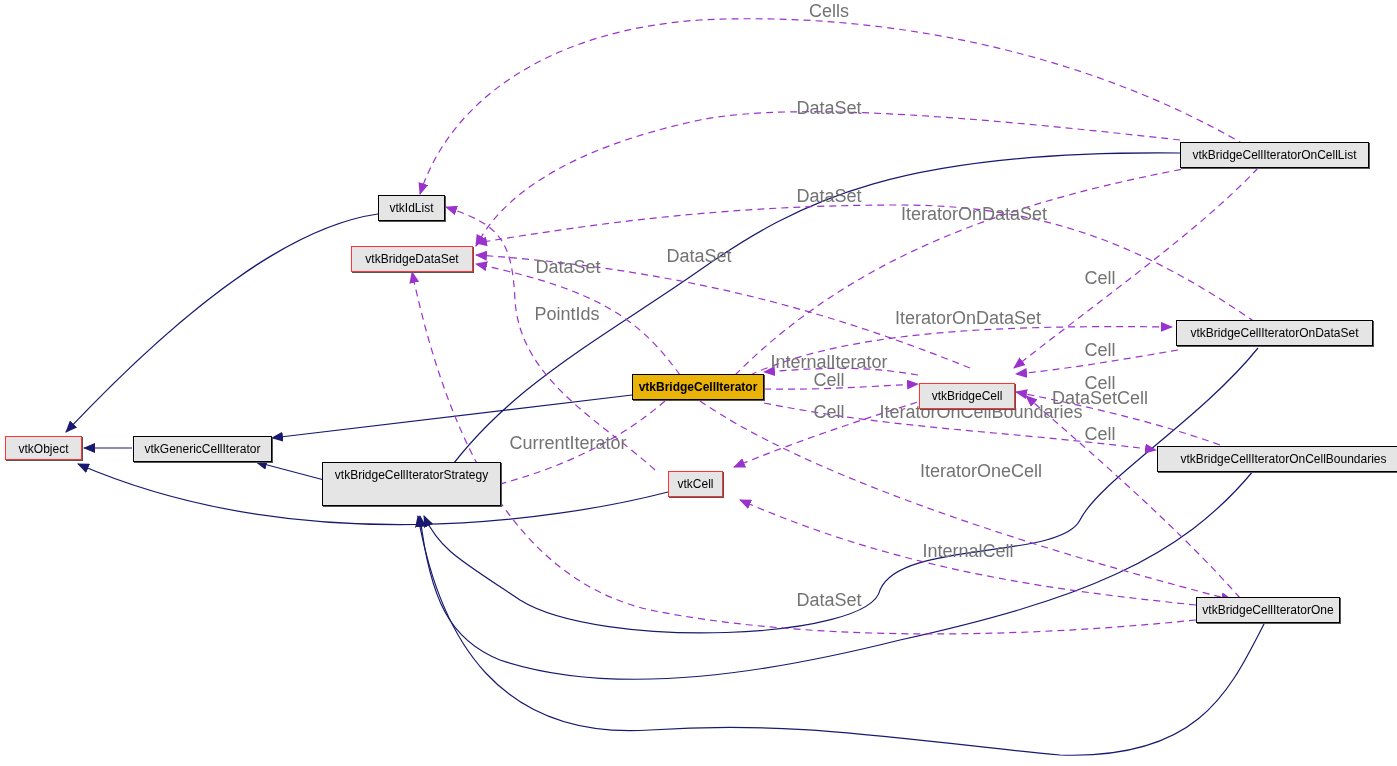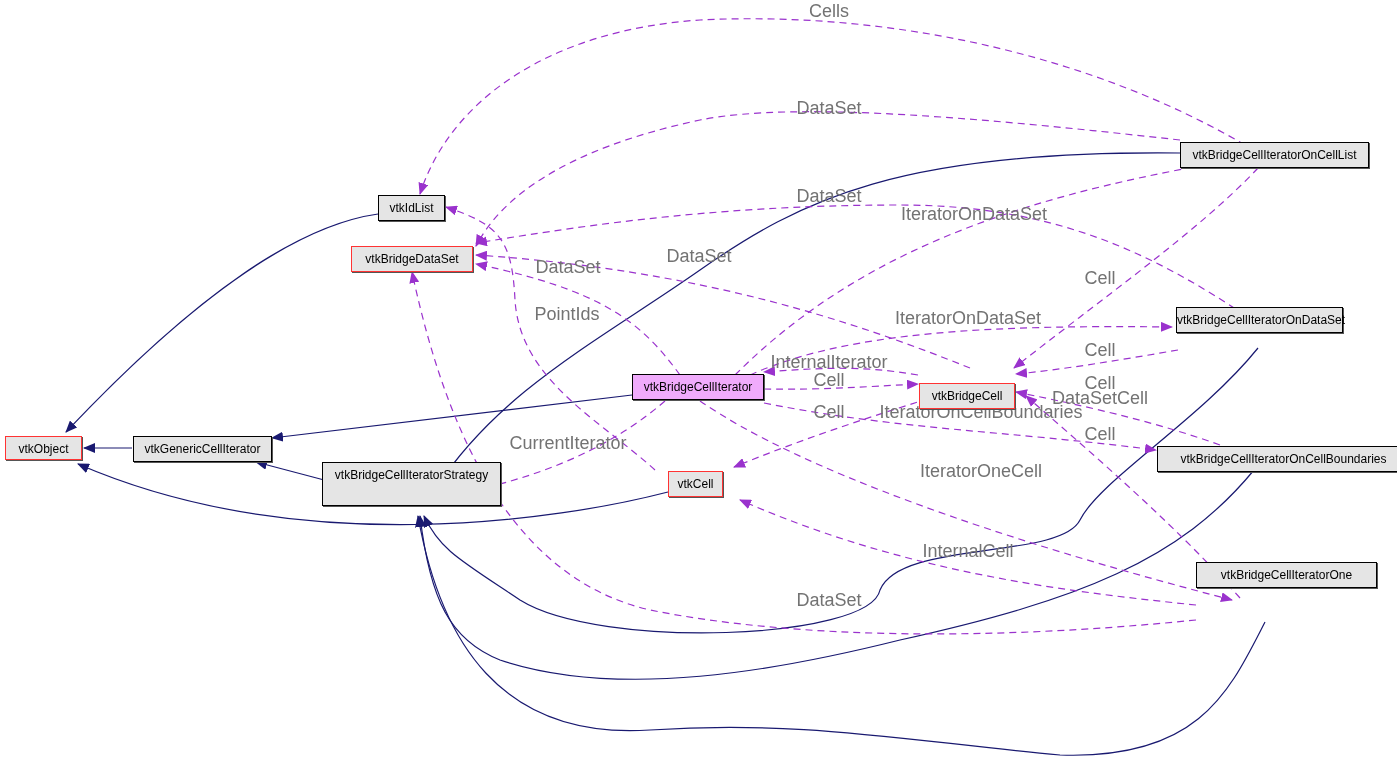--- a/index.html
+++ b/index.html
@@ -4,21 +4,21 @@
 <style>
   html, body { margin: 0; padding: 0; background: #ffffff; }
   body { width: 1397px; height: 766px; position: relative; overflow: hidden;
          font-family: "Liberation Sans", sans-serif; }
   #canvas { position: absolute; left: 0; top: 0; }
   .node { position: absolute; box-sizing: border-box; background: #e5e5e5;
           border: 1px solid #000000; font-size: 12px; line-height: 20px;
           text-align: center; white-space: nowrap; color: #000;
           box-shadow: 1px 1px 0 #555; cursor: pointer; }
   .node.red { border-color: #ff3333; }
-  .node.focus { background: #f0abfc; }
+  .node.focus { background: #eab308; font-weight: bold; }
   .elabel { position: absolute; font-size: 18px; color: #737373; white-space: nowrap;
             transform: translateX(-50%); line-height: 14px; }
 </style>
 </head>
 <body>
 
 <svg id="canvas" width="1397" height="766">
   <defs>
     <marker id="arrNavy" markerWidth="12" markerHeight="10" refX="11" refY="5" orient="auto" markerUnits="userSpaceOnUse">
       <path d="M0,0 L12,5 L0,10 z" fill="#191970"></path>
@@ -88,15 +88,15 @@
 
 <div class="node red" style="left:5px;top:436px;width:77px;height:24px;line-height:24px">vtkObject</div>
 <div class="node" style="left:133px;top:436px;width:139px;height:26px;line-height:24px">vtkGenericCellIterator</div>
 <div class="node" style="left:378px;top:195px;width:67px;height:26px;line-height:24px">vtkIdList</div>
 <div class="node red" style="left:351px;top:246px;width:122px;height:26px;line-height:24px">vtkBridgeDataSet</div>
 <div class="node" style="left:322px;top:462px;width:179px;height:44px;line-height:24px">vtkBridgeCellIteratorStrategy</div>
 <div class="node focus" style="left:632px;top:374px;width:132px;height:26px;line-height:24px">vtkBridgeCellIterator</div>
 <div class="node red" style="left:668px;top:471px;width:55px;height:26px;line-height:24px">vtkCell</div>
 <div class="node red" style="left:919px;top:383px;width:96px;height:26px;line-height:24px">vtkBridgeCell</div>
 <div class="node" style="left:1180px;top:142px;width:189px;height:26px;line-height:24px">vtkBridgeCellIteratorOnCellList</div>
-<div class="node" style="left:1176px;top:307px;width:167px;height:26px;line-height:24px">vtkBridgeCellIteratorOnDataSet</div>
+<div class="node" style="left:1176px;top:320px;width:197px;height:26px;line-height:24px">vtkBridgeCellIteratorOnDataSet</div>
 <div class="node" style="left:1157px;top:446px;width:253px;height:26px;line-height:24px">vtkBridgeCellIteratorOnCellBoundaries</div>
-<div class="node" style="left:1196px;top:562px;width:181px;height:26px;line-height:24px">vtkBridgeCellIteratorOne</div>
+<div class="node" style="left:1196px;top:597px;width:144px;height:26px;line-height:24px">vtkBridgeCellIteratorOne</div>
 
 </body></html>

